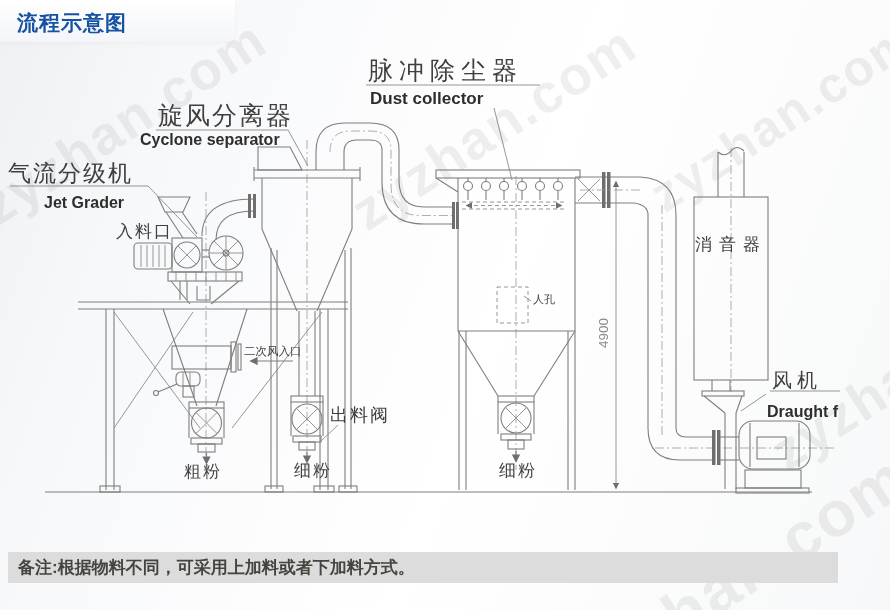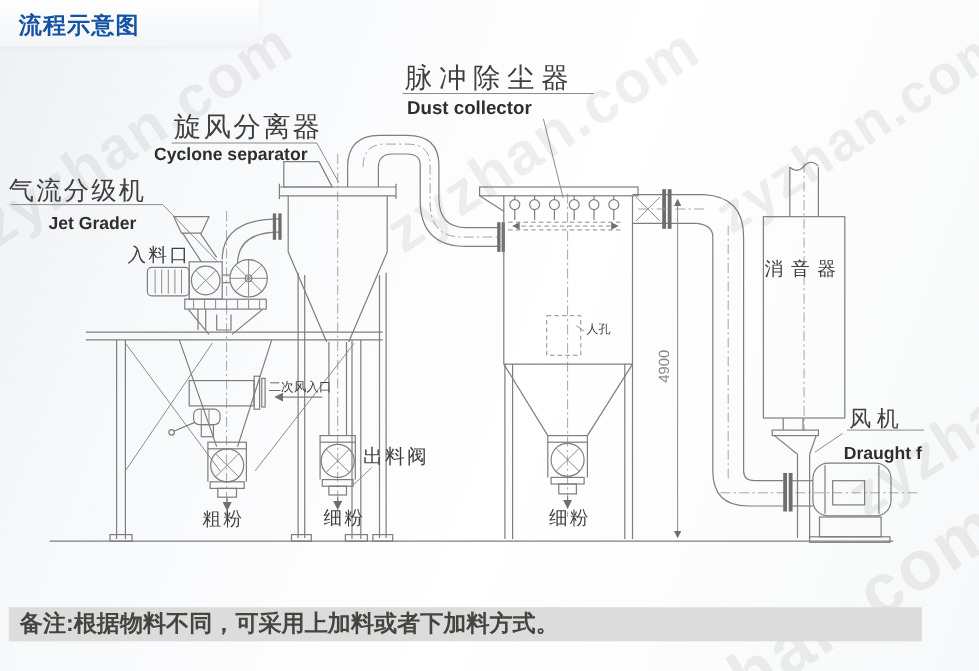--- a/index.html
+++ b/index.html
@@ -17,21 +17,21 @@
     position:absolute;left:0;top:0;width:235px;height:42px;
     background:linear-gradient(180deg,#ffffff,#f3f5f8);
     border-radius:0 0 8px 0;box-shadow:0 1px 6px rgba(0,0,0,0.04);
   }
   #pagetitle{
     position:absolute;left:17px;top:9px;font-size:21px;font-weight:bold;
     color:#1652a3;letter-spacing:1px;
   }
   #notebar{
     position:absolute;left:8px;top:552px;width:830px;height:31px;
-    background:#dcdcdc;color:#45453f;font-size:21px;font-weight:bold;
+    background:#dcdcdc;color:#45453f;font-size:17px;font-weight:bold;
     line-height:31px;padding-left:10px;box-sizing:border-box;
   }
   svg .ln{stroke:#7e7e7e;fill:none;stroke-width:1.1;}
   svg .lt{stroke:#8a8a8a;fill:none;stroke-width:0.9;}
   svg .cl{stroke:#9a9a9a;fill:none;stroke-width:0.8;stroke-dasharray:9 3 2 3;}
   svg .dash{stroke:#8a8a8a;fill:none;stroke-width:0.9;stroke-dasharray:4 3;}
   svg .fl{fill:#6e6e6e;stroke:none;}
   svg text{fill:#3f3f3f;}
   svg .cn{font-family:"Liberation Serif","DejaVu Serif",serif;}
   svg .en{font-family:"Liberation Sans","DejaVu Sans",sans-serif;font-weight:bold;fill:#2e2e2e;}

